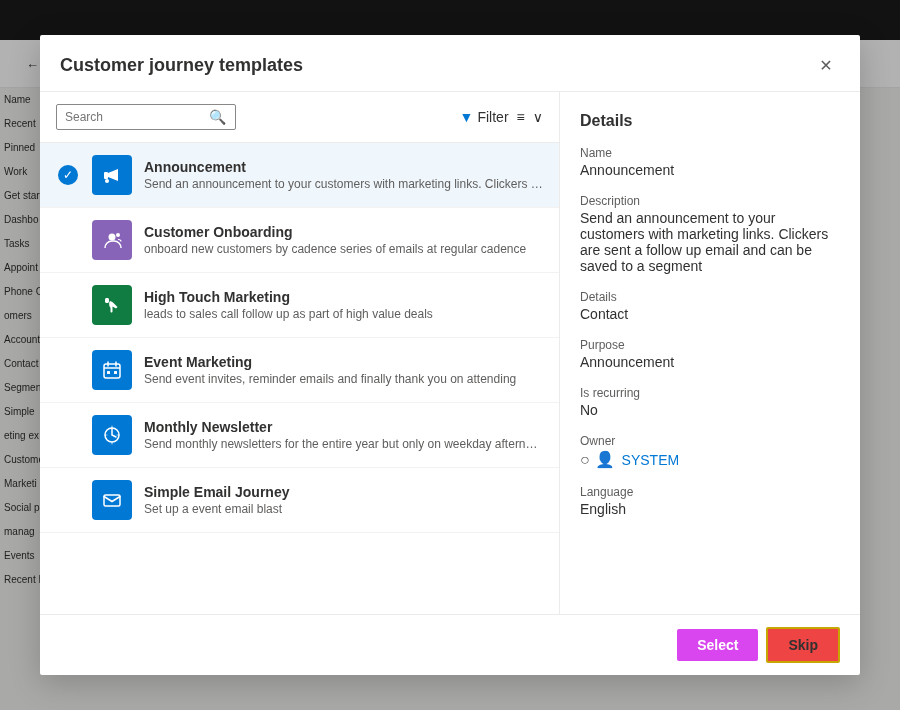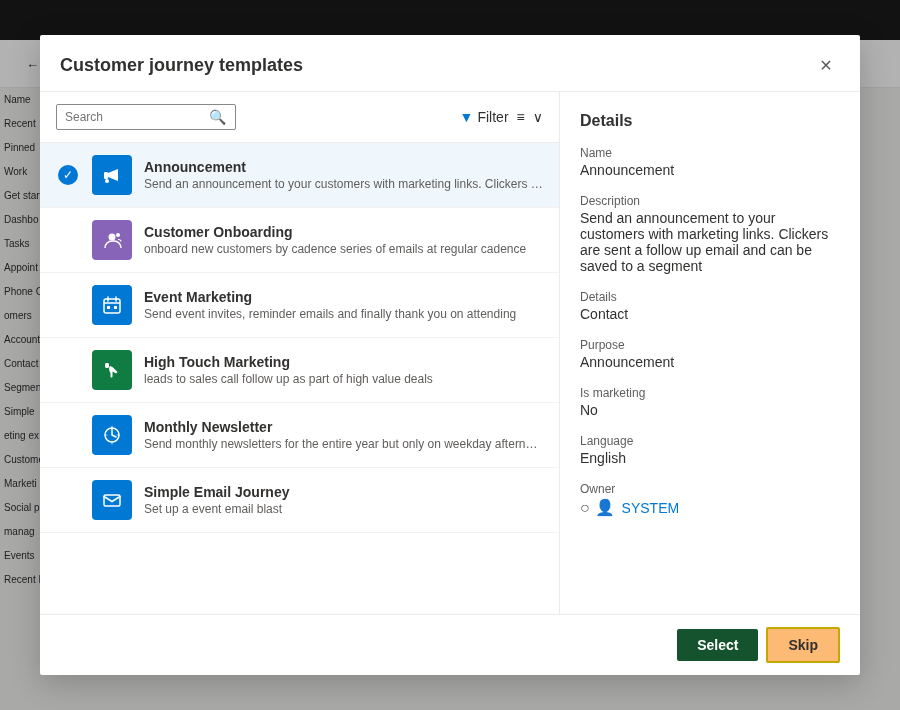--- a/index.html
+++ b/index.html
@@ -268,32 +268,32 @@
       display: flex;
       justify-content: flex-end;
       align-items: center;
       padding: 12px 20px;
       border-top: 1px solid #edebe9;
       gap: 8px;
       flex-shrink: 0;
     }
 
     .btn-select {
-      background: #14532d;
+      background: #d946ef;
       color: #fff;
       border: none;
       padding: 8px 20px;
       font-size: 14px;
       cursor: pointer;
       border-radius: 2px;
       font-weight: 600;
     }
 
     .btn-skip {
-      background: #fdba74;
+      background: #ef4444;
       color: #323130;
       border: 2px solid #c8a600;
       padding: 8px 20px;
       font-size: 14px;
       cursor: pointer;
       border-radius: 2px;
       font-weight: 600;
     }
 
     
@@ -417,51 +417,51 @@
               </svg>
             </div>
             <div class="template-text">
               <div class="template-name">Customer Onboarding</div>
               <div class="template-desc">onboard new customers by cadence series of emails at regular cadence</div>
             </div>
           </div>
 
           <div class="template-item">
             <div class="check-wrap"></div>
+            <div class="template-icon icon-hightouch">
+              <svg width="22" height="22" viewBox="0 0 22 22" fill="none">
+                <path d="M4 5.5C4 4.67 4.67 4 5.5 4h1C7.33 4 8 4.67 8 5.5v2C8 8.33 7.33 9 6.5 9h-1C4.67 9 4 8.33 4 7.5v-2z" fill="white"></path>
+                <path d="M8 7c1.5 0 3 .5 4.5 2l4 4-1.5 1.5-3.5-2v5c0 .55-.45 1-1 1s-1-.45-1-1v-3.5L9 13c-.5-.5-.8-1.2-.8-2V8.5c0-.83.67-1.5 1.5-1.5z" fill="white"></path>
+              </svg>
+            </div>
+            <div class="template-text">
+              <div class="template-name">High Touch Marketing</div>
+              <div class="template-desc">leads to sales call follow up as part of high value deals</div>
+            </div>
+          </div>
+
+          <div class="template-item">
+            <div class="check-wrap"></div>
             <div class="template-icon icon-event">
               <svg width="22" height="22" viewBox="0 0 22 22" fill="none">
                 <rect x="3" y="5" width="16" height="14" rx="2" stroke="white" stroke-width="1.5" fill="none"></rect>
                 <path d="M3 9h16" stroke="white" stroke-width="1.5"></path>
                 <path d="M7 3v4M15 3v4" stroke="white" stroke-width="1.5" stroke-linecap="round"></path>
                 <rect x="6" y="12" width="3" height="3" rx="0.5" fill="white"></rect>
                 <rect x="13" y="12" width="3" height="3" rx="0.5" fill="white"></rect>
               </svg>
             </div>
             <div class="template-text">
               <div class="template-name">Event Marketing</div>
               <div class="template-desc">Send event invites, reminder emails and finally thank you on attending</div>
             </div>
           </div>
 
           <div class="template-item">
             <div class="check-wrap"></div>
-            <div class="template-icon icon-hightouch">
-              <svg width="22" height="22" viewBox="0 0 22 22" fill="none">
-                <path d="M4 5.5C4 4.67 4.67 4 5.5 4h1C7.33 4 8 4.67 8 5.5v2C8 8.33 7.33 9 6.5 9h-1C4.67 9 4 8.33 4 7.5v-2z" fill="white"></path>
-                <path d="M8 7c1.5 0 3 .5 4.5 2l4 4-1.5 1.5-3.5-2v5c0 .55-.45 1-1 1s-1-.45-1-1v-3.5L9 13c-.5-.5-.8-1.2-.8-2V8.5c0-.83.67-1.5 1.5-1.5z" fill="white"></path>
-              </svg>
-            </div>
-            <div class="template-text">
-              <div class="template-name">High Touch Marketing</div>
-              <div class="template-desc">leads to sales call follow up as part of high value deals</div>
-            </div>
-          </div>
-
-          <div class="template-item">
-            <div class="check-wrap"></div>
             <div class="template-icon icon-newsletter">
               <svg width="22" height="22" viewBox="0 0 22 22" fill="none">
                 <path d="M11 4a7 7 0 1 0 0 14A7 7 0 0 0 11 4z" stroke="white" stroke-width="1.5" fill="none"></path>
                 <path d="M11 4v7l4 2" stroke="white" stroke-width="1.5" stroke-linecap="round"></path>
                 <path d="M4 11h2M16 11h2M11 4V2M11 20v-2" stroke="white" stroke-width="1.2" stroke-linecap="round" opacity="0.6"></path>
               </svg>
             </div>
             <div class="template-text">
               <div class="template-name">Monthly Newsletter</div>
               <div class="template-desc">Send monthly newsletters for the entire year but only on weekday afternoons</div>
@@ -502,36 +502,36 @@
           <div class="detail-label">Details</div>
           <div class="detail-value">Contact</div>
         </div>
 
         <div class="detail-field">
           <div class="detail-label">Purpose</div>
           <div class="detail-value">Announcement</div>
         </div>
 
         <div class="detail-field">
-          <div class="detail-label">Is marketing</div>
+          <div class="detail-label">Is recurring</div>
           <div class="detail-value">No</div>
-        </div>
-
-        <div class="detail-field">
-          <div class="detail-label">Language</div>
-          <div class="detail-value">English</div>
         </div>
 
         <div class="detail-field">
           <div class="detail-label">Owner</div>
           <div class="owner-row">
             <span style="color:#605e5c; font-size:16px;">○</span>
             <span style="color:#0078d4; font-size:16px;">👤</span>
             <a class="owner-link">SYSTEM</a>
           </div>
+        </div>
+
+        <div class="detail-field">
+          <div class="detail-label">Language</div>
+          <div class="detail-value">English</div>
         </div>
       </div>
     </div>
 
     <div class="dialog-footer">
       <button class="btn-select">Select</button>
       <button class="btn-skip">Skip</button>
     </div>
   </div>
 </div>

